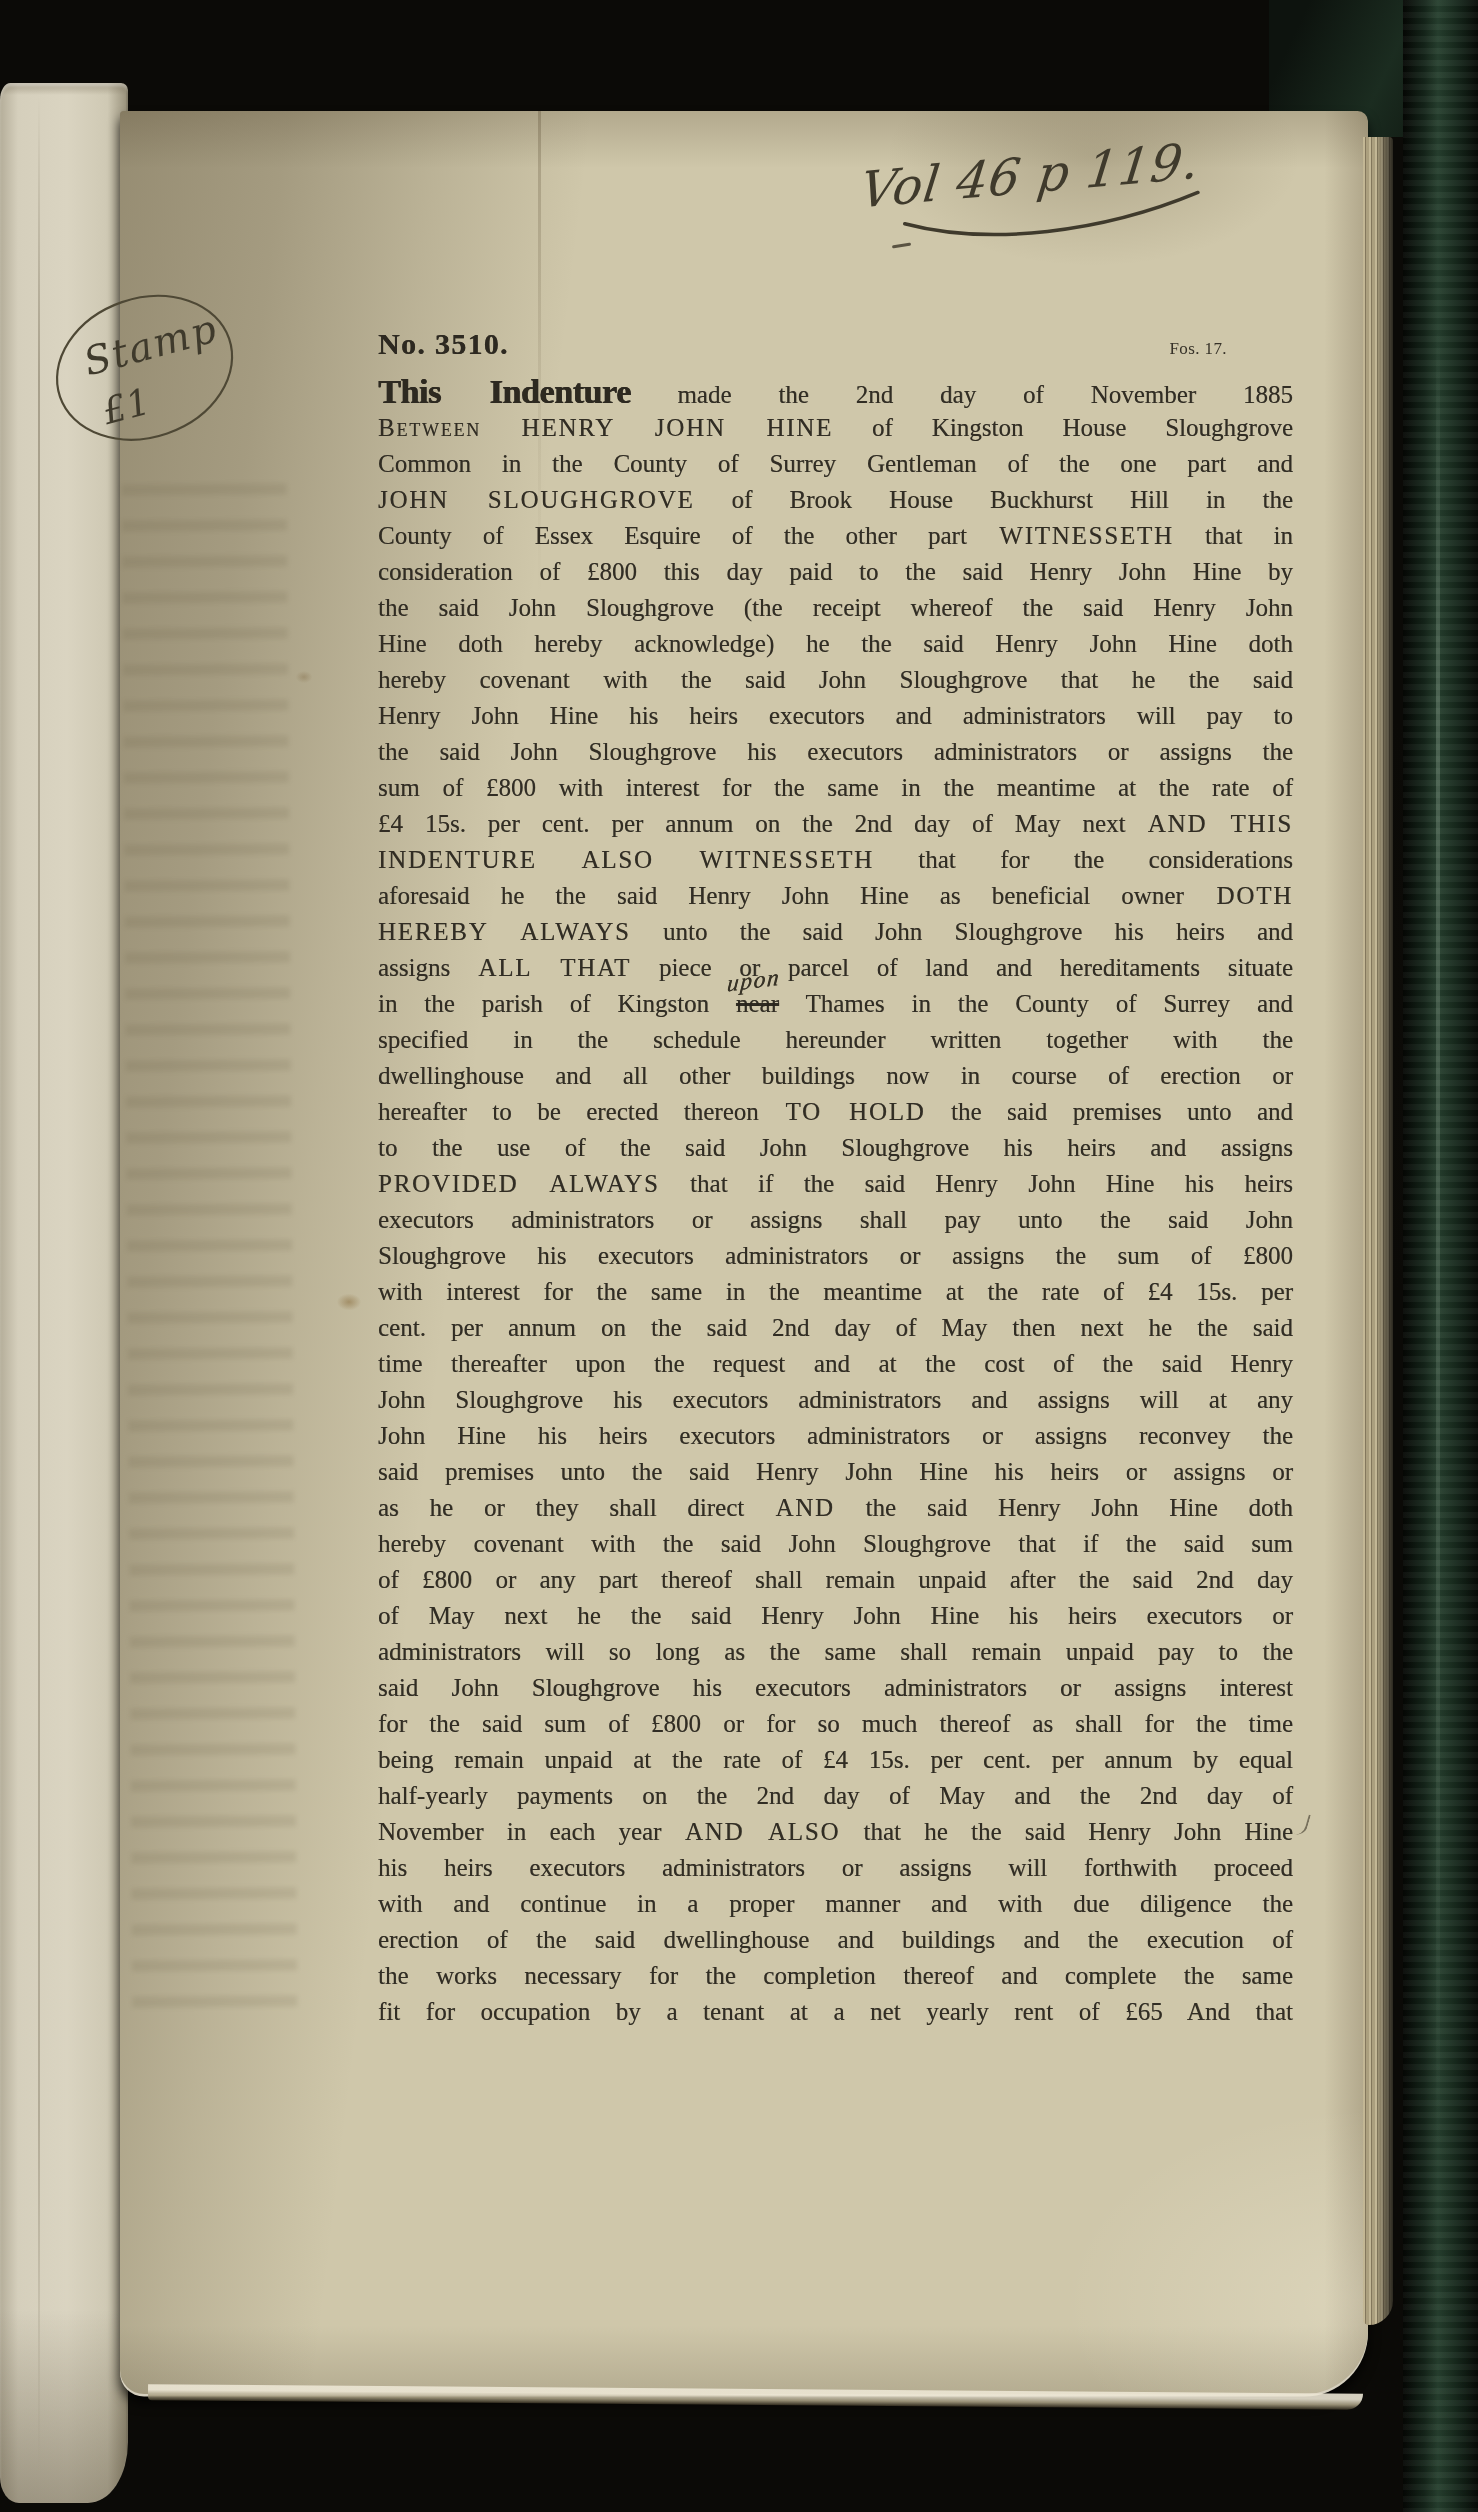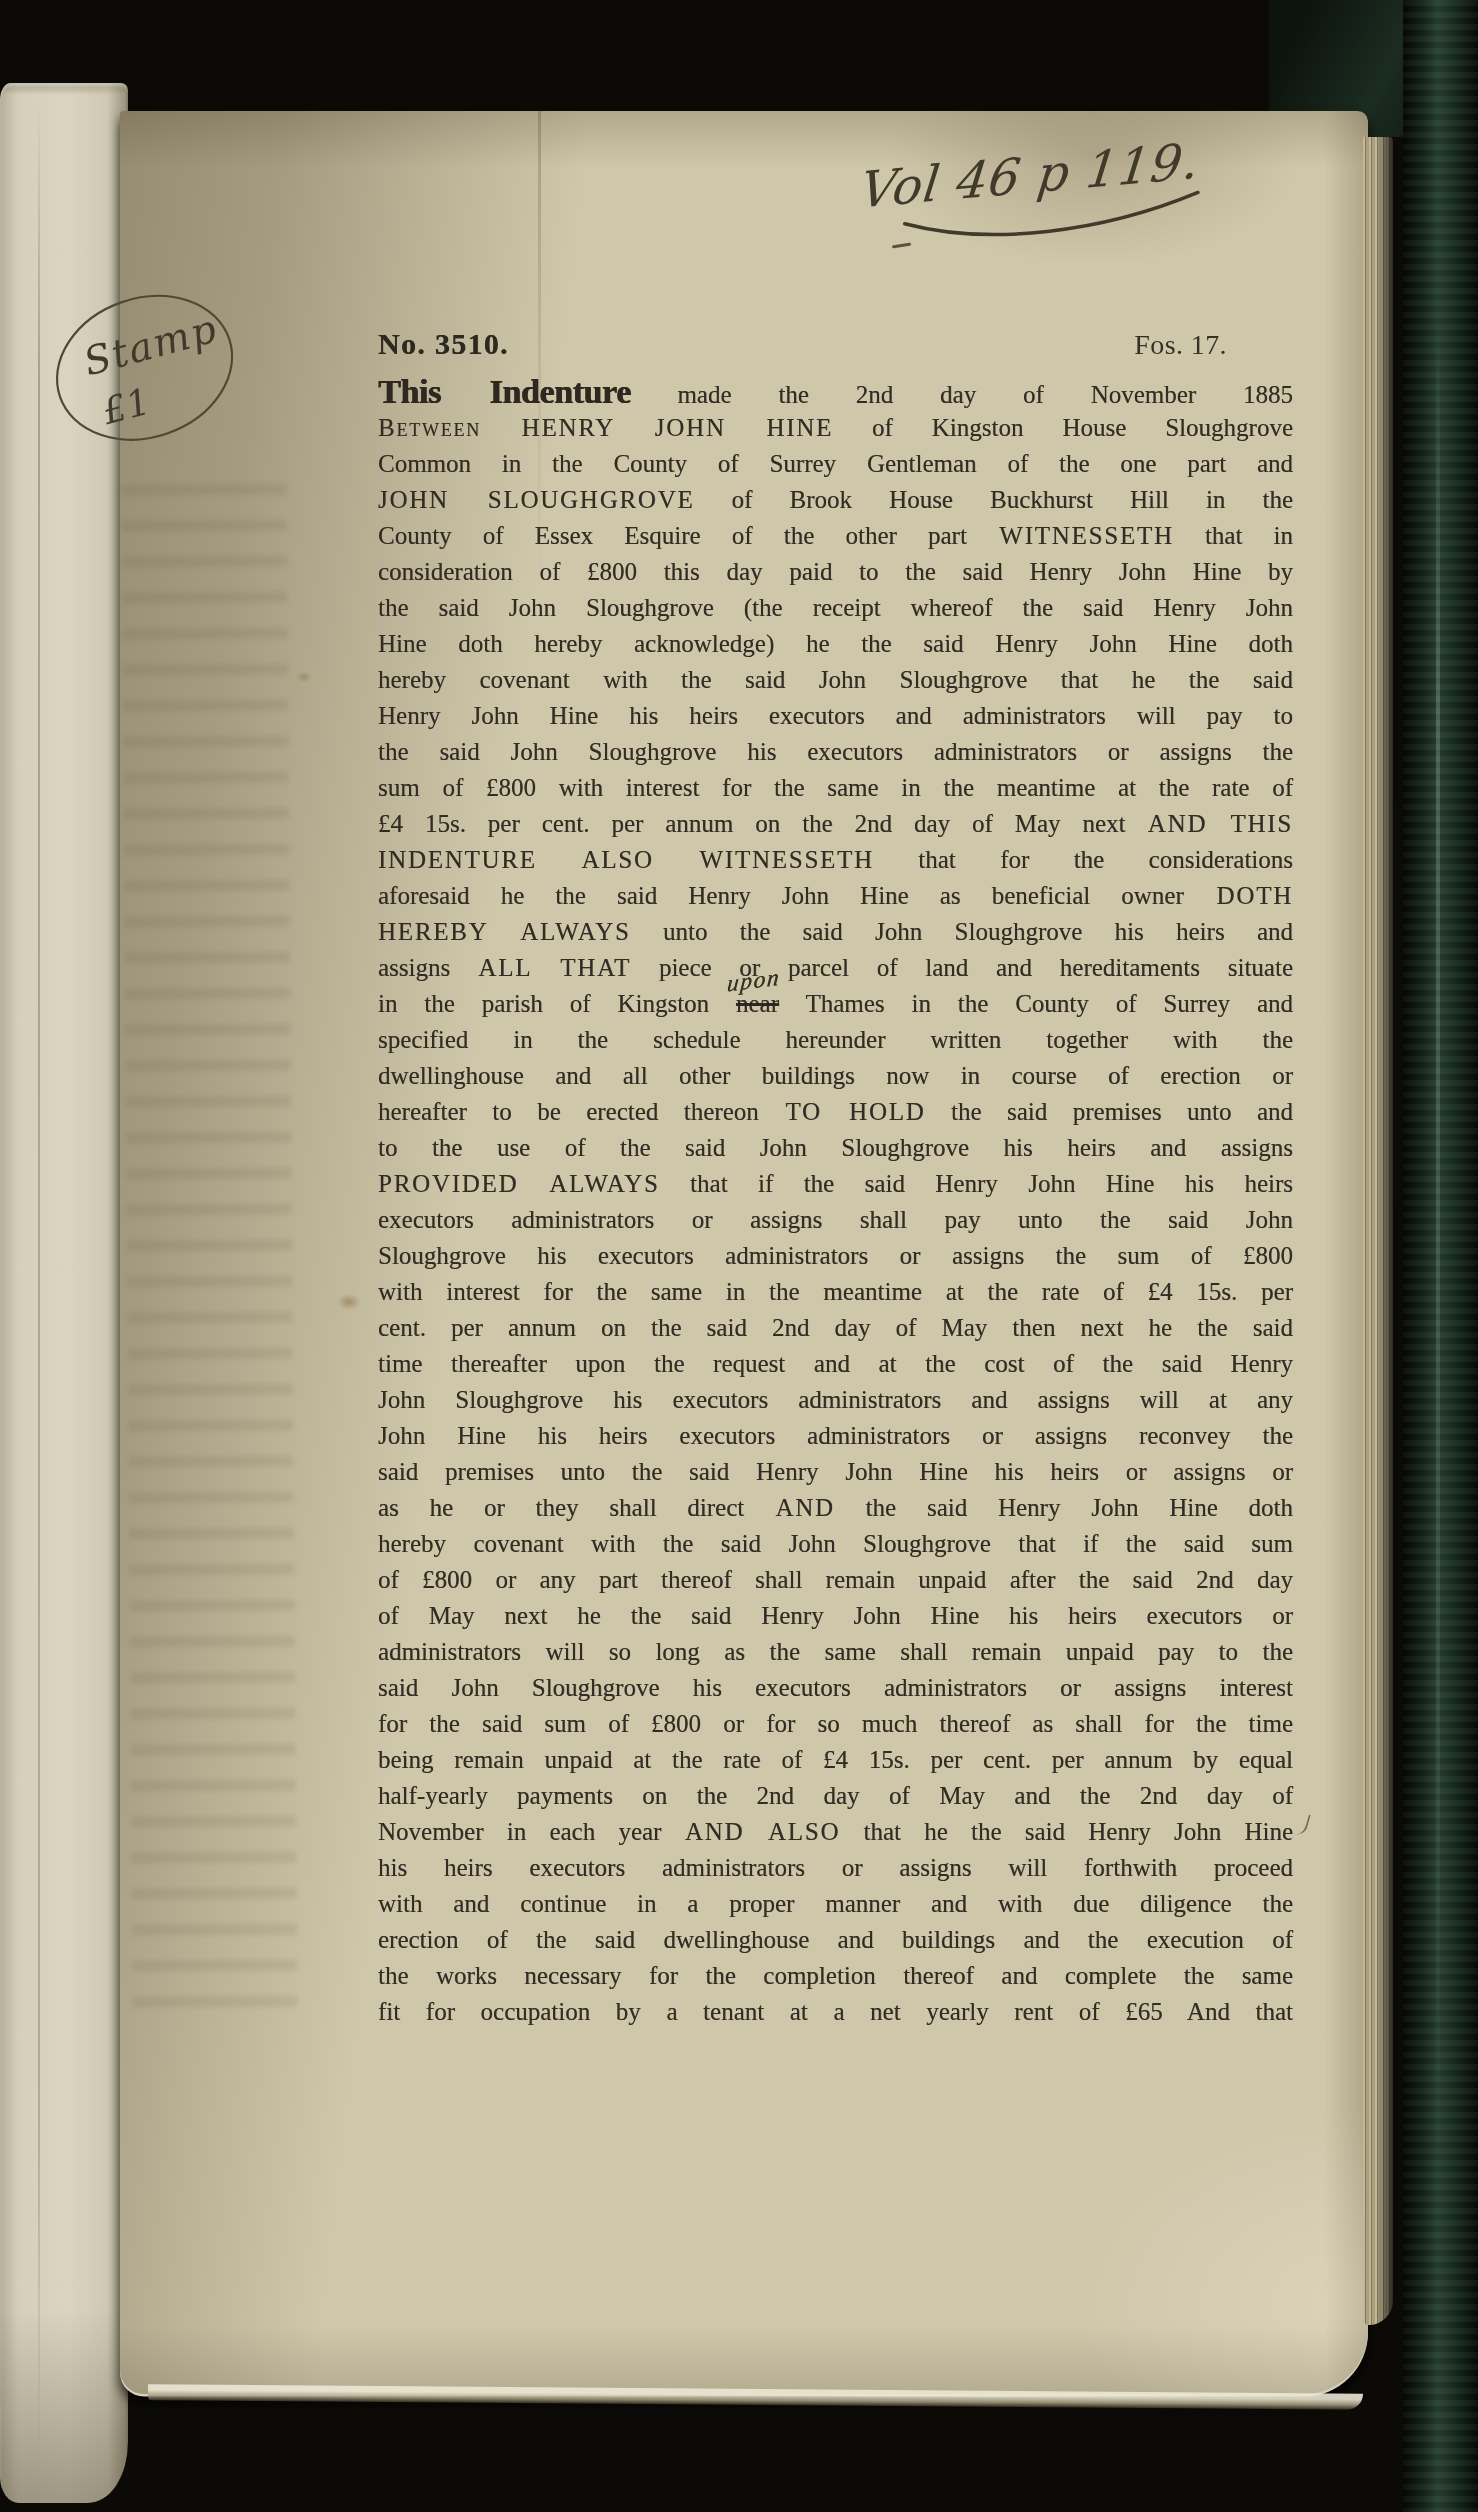--- a/index.html
+++ b/index.html
@@ -79,21 +79,21 @@
     transform:rotate(.45deg);border-radius:0 0 35px 8.7px;opacity:.9;
   }
   
   .content{
     position:absolute;left:214px;top:216px;width:915px;
     color:rgba(45,41,33,.95);
     margin-left:44px;
   }
   .header-row{display:flex;justify-content:space-between;align-items:baseline;height:40px;margin-bottom:7px;}
   .doc-number{font-weight:bold;font-size:30px;letter-spacing:1.3px;text-shadow:0.3px 0 currentColor;}
-  .doc-folio{font-size:28px;padding-right:66px;letter-spacing:0.4px;}
+  .doc-folio{font-size:17px;padding-right:66px;letter-spacing:0.4px;}
   .line{
     height:36px;line-height:36px;font-size:25px;
     text-align:justify;text-align-last:justify;
     text-shadow:0.3px 0 rgba(45,41,33,.55);
   }
   .seg-n{}
   .seg-c{letter-spacing:.07em;}
   .seg-sc{font-variant:small-caps;letter-spacing:.07em;}
   .seg-bl{
     font-weight:bold;font-size:34px;line-height:36px;

